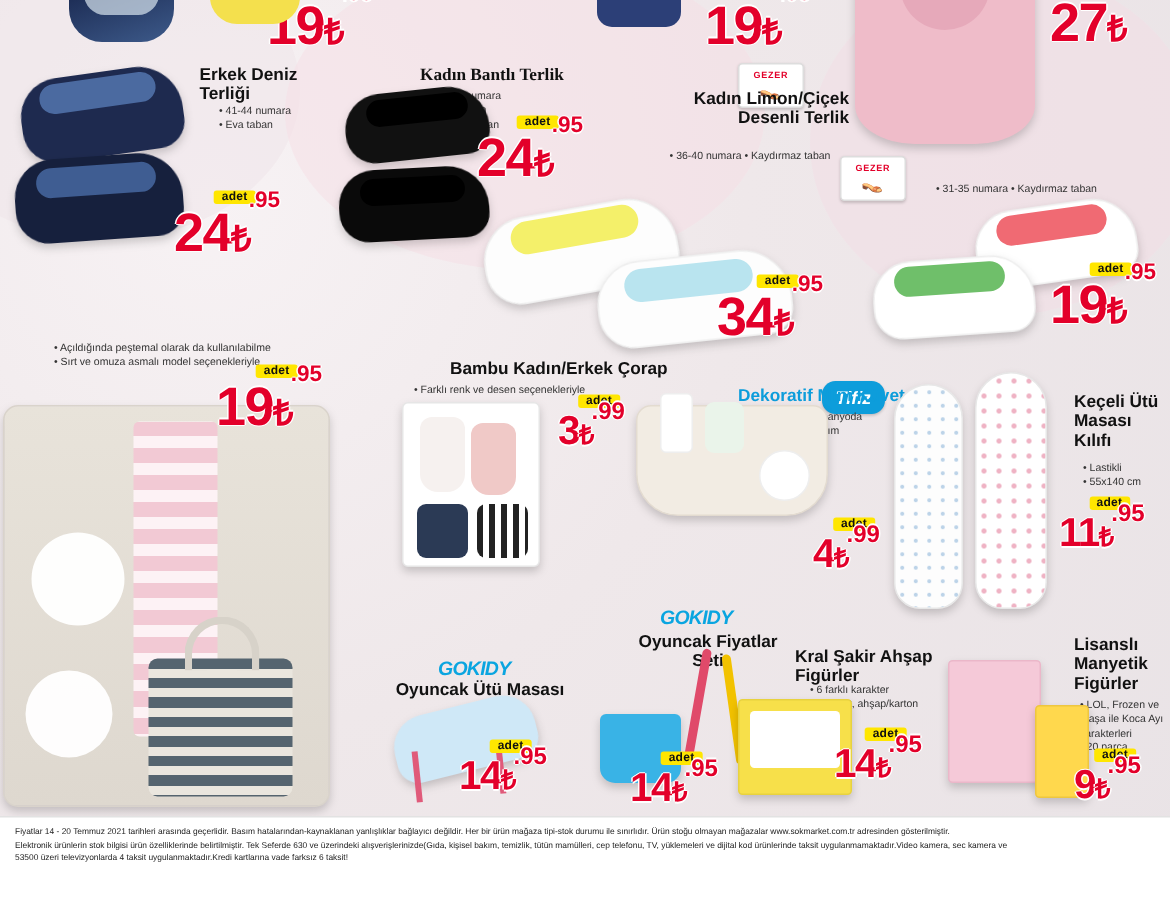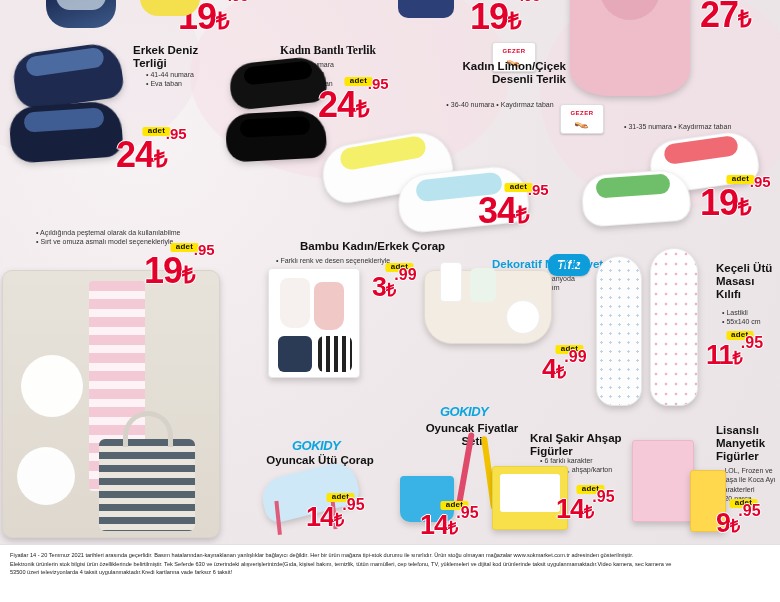--- a/index.html
+++ b/index.html
@@ -271,21 +271,21 @@
   <div class="art shadow" style="left:650px;top:248px;width:48px;height:158px;background:#fff;border:1px solid #e7e7e7;
               border-radius:24px 24px 18px 18px;background-image:radial-gradient(#efb3c4 1.5px, transparent 1.6px);background-size:10px 10px;"></div>
   <div class="price small" style="left:706px;top:344px;">
     <span class="adet">adet</span>
     <span class="num">11</span><span class="tl">₺</span><span class="cents">.95</span>
   </div>
 
   <div class="gokidy" style="left:292px;top:438px;">
     <span>GOKIDY</span>
   </div>
-  <div class="ptitle" style="left:250px;top:454px;width:140px;text-align:center;">Oyuncak Ütü Çorap</div>
+  <div class="ptitle" style="left:250px;top:454px;width:140px;text-align:center;">Oyuncak Ütü Masası</div>
   <div class="art shadow" style="left:262px;top:470px;width:96px;height:44px;background:#cfe8f7;border-radius:22px 22px 14px 14px;transform:rotate(-14deg);"></div>
   <div class="art" style="left:276px;top:498px;width:60px;height:34px;border-left:4px solid #e05a7a;border-right:4px solid #e05a7a;transform:rotate(-6deg);"></div>
   <div class="price small" style="left:306px;top:506px;">
     <span class="adet">adet</span>
     <span class="num">14</span><span class="tl">₺</span><span class="cents">.95</span>
   </div>
 
   <div class="gokidy" style="left:440px;top:404px;">
     <span>GOKIDY</span>
   </div>

